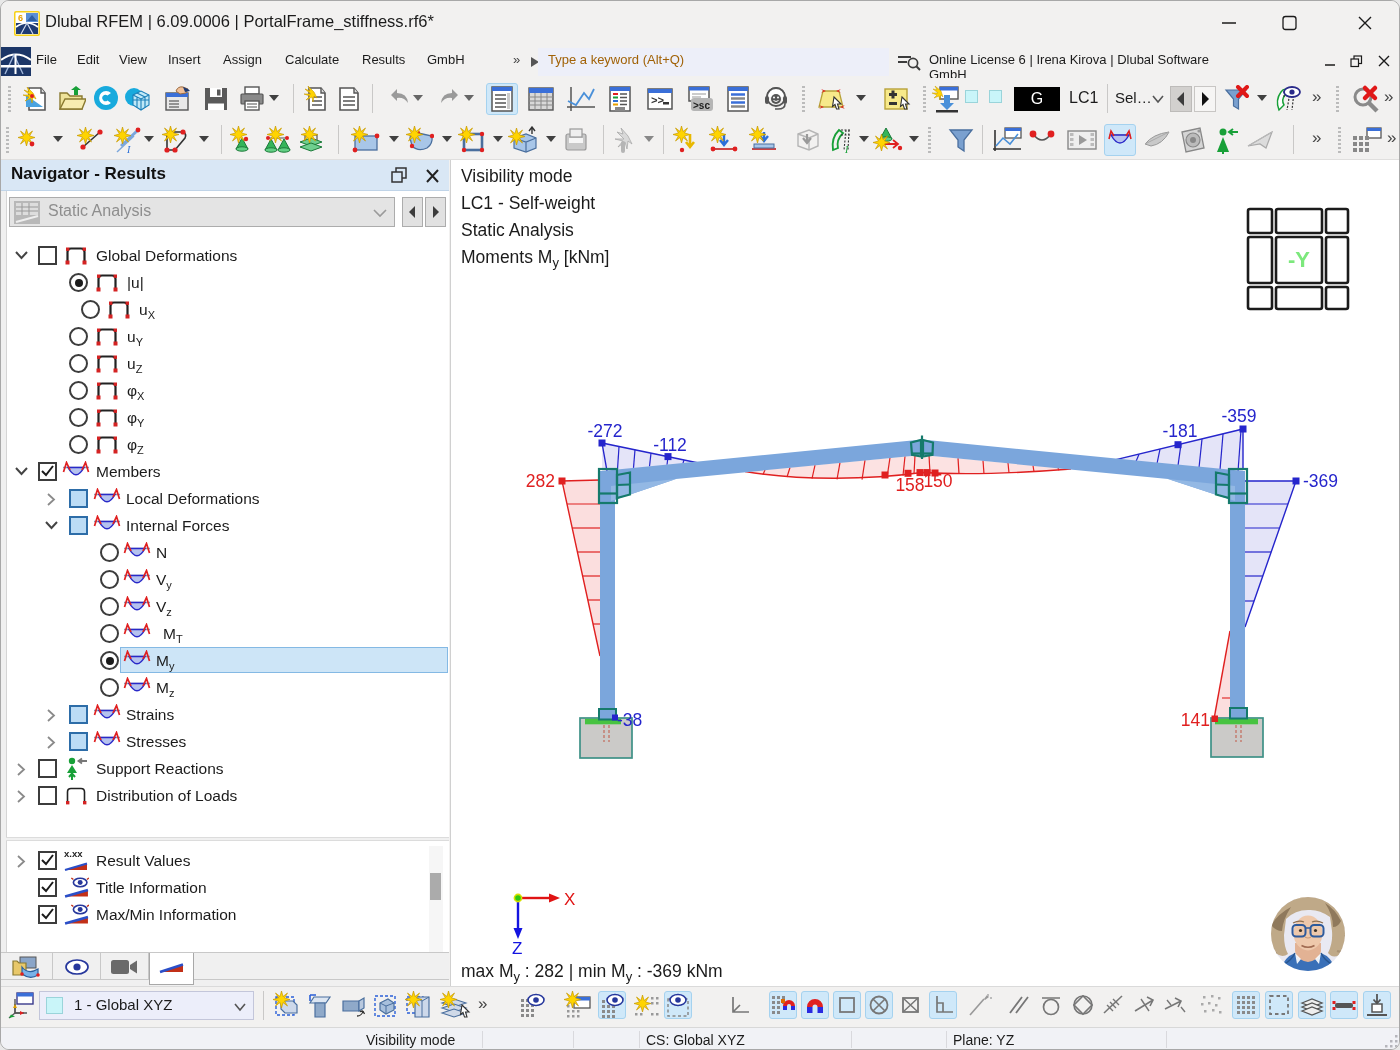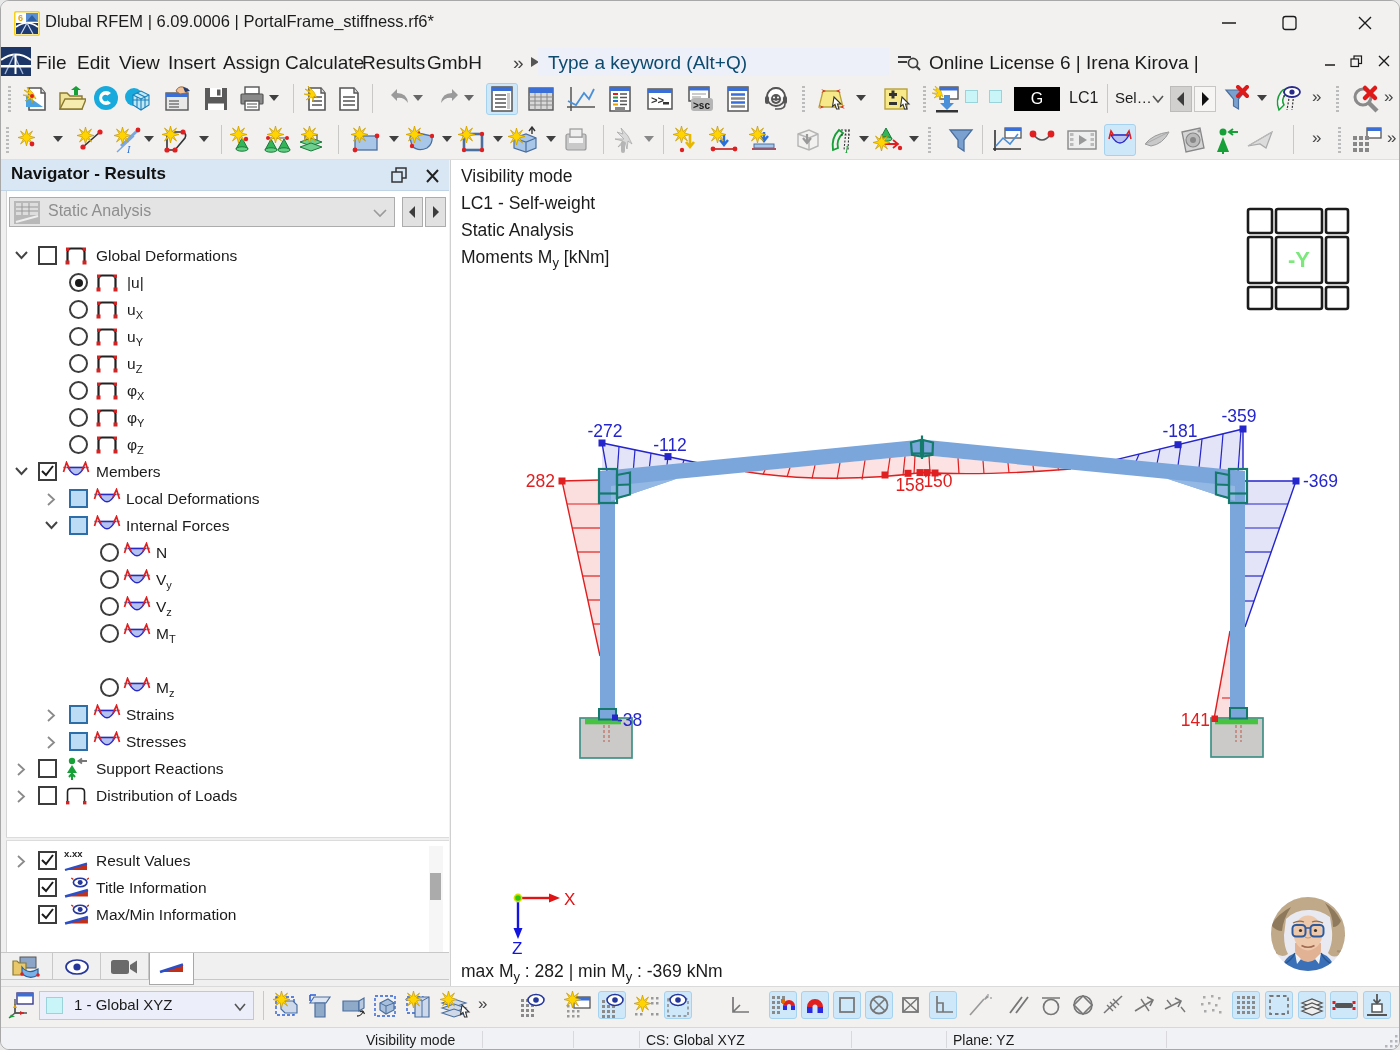--- a/index.html
+++ b/index.html
@@ -4,21 +4,21 @@
 <style>
 *{margin:0;padding:0;box-sizing:border-box}
 html,body{width:1400px;height:1050px;overflow:hidden}
 body{font-family:"Liberation Sans",sans-serif;background:#e8e8e8}
 #win{position:absolute;left:0;top:0;width:1400px;height:1050px;background:#f2f1f0;border-radius:9px;border:1px solid #a8a8a8;overflow:hidden}
 .abs{position:absolute}
 
 #titlebar{position:absolute;left:0;top:0;width:1400px;height:44px;background:#f2f1f0}
 #titlebar .ttl{position:absolute;left:44px;top:11px;font-size:16.5px;color:#1b1b1b}
 
-#menubar{position:absolute;left:0;top:44px;width:1245px;height:33px;background:#f2f1f0;font-size:19px;color:#1b1b1b}
+#menubar{position:absolute;left:0;top:44px;width:1245px;height:33px;background:#f2f1f0;font-size:13px;color:#1b1b1b}
 .mi{position:absolute;top:7px}
 
 #tb1{position:absolute;left:0;top:77px;width:1400px;height:41px;background:#f2f1f0}
 #tb2{position:absolute;left:0;top:118px;width:1400px;height:41px;background:#f2f1f0;border-bottom:1px solid #e0dfde}
 .grip{position:absolute;top:8px;width:3px;height:26px;background-image:repeating-linear-gradient(#bbb 0 2px,transparent 2px 4px)}
 .vsep{position:absolute;top:6px;width:1px;height:29px;background:#c9c8c7}
 .ic{position:absolute;width:28px;height:28px}
 .car{position:absolute;width:0;height:0;border-left:5px solid transparent;border-right:5px solid transparent;border-top:6px solid #404040}
 
 #panel{position:absolute;left:0;top:159px;width:448px;height:826px;background:#f0f0f0}
@@ -77,21 +77,21 @@
     <span class="mi" style="left:167px">Insert</span>
     <span class="mi" style="left:222px">Assign</span>
     <span class="mi" style="left:284px">Calculate</span>
     <span class="mi" style="left:361px">Results</span>
     <span class="mi" style="left:426px">GmbH</span>
     <span class="mi" style="left:512px;color:#444">»</span>
     <svg class="abs" style="left:528px;top:11px" width="12" height="12" viewBox="0 0 12 12">
         <path d="M2 1 L10 6 L2 11 Z" fill="#555"></path>
       </svg>
     <div class="abs" style="left:537px;top:3px;width:351px;height:28px;background:#edeff9"></div>
-    <span class="abs" style="left:547px;top:7px;color:#0c4a6e">Type a keyword (Alt+Q)</span>
+    <span class="abs" style="left:547px;top:7px;color:#a16207">Type a keyword (Alt+Q)</span>
     <svg class="abs" style="left:897px;top:9px" width="24" height="17" viewBox="0 0 24 17">
       <line x1="0" y1="3" x2="13" y2="3" stroke="#3c3c3c" stroke-width="1.8"></line>
       <line x1="0" y1="8" x2="9" y2="8" stroke="#3c3c3c" stroke-width="1.8"></line>
       <circle cx="15" cy="9" r="4.6" stroke="#3c3c3c" stroke-width="1.7" fill="none"></circle>
       <line x1="18.3" y1="12.3" x2="22" y2="16" stroke="#3c3c3c" stroke-width="2"></line>
     </svg>
     <span class="abs" style="left:928px;top:7px">Online License 6 | Irena Kirova | Dlubal Software GmbH</span>
     <svg class="abs" style="left:1320px;top:0" width="80" height="33" viewBox="0 0 80 33">
       <line x1="4" y1="20" x2="14" y2="20" stroke="#1b1b1b" stroke-width="1.5"></line>
       <rect x="33" y="11" width="7.5" height="7.5" stroke="#1b1b1b" stroke-width="1.2" fill="#f2f1f0"></rect>
@@ -620,21 +620,21 @@
     </div>
     <div class="trow" style="left:0;top:109px;width:448px">
       <div class="rad" style="left:68px;top:4px">
           <div class="rdot"></div>
         </div>
       <svg class="abs" style="left:93px;top:3px" width="26" height="21" viewBox="0 0 26 21">
           <use href="#portal"></use>
         </svg>
       <span class="abs" style="left:126px;line-height:27px">|u|</span>
     </div>
-    <div class="trow" style="left:0;top:136px;width:448px">
+    <div class="trow" style="left:12px;top:136px;width:448px">
       <div class="rad" style="left:68px;top:4px"></div>
       <svg class="abs" style="left:93px;top:3px" width="26" height="21" viewBox="0 0 26 21">
           <use href="#portal"></use>
         </svg>
       <span class="abs" style="left:126px;line-height:27px">u<sub>X</sub></span>
     </div>
     <div class="trow" style="left:0;top:163px;width:448px">
       <div class="rad" style="left:68px;top:4px"></div>
       <svg class="abs" style="left:93px;top:3px" width="26" height="21" viewBox="0 0 26 21">
           <use href="#portal"></use>
@@ -720,21 +720,31 @@
       <svg class="abs" style="left:122px;top:3px" width="28" height="21" viewBox="0 0 28 21">
           <use href="#mom"></use>
         </svg>
       <span class="abs" style="left:155px;line-height:27px">V<sub>z</sub></span>
     </div>
     <div class="trow" style="left:0;top:460px;width:448px">
       <div class="rad" style="left:99px;top:4px"></div>
       <svg class="abs" style="left:122px;top:3px" width="28" height="21" viewBox="0 0 28 21">
           <use href="#mom"></use>
         </svg>
-      <span class="abs" style="left:155px;line-height:27px">M<sub>T</sub></span>
+      <span class="abs" style="left:162px;line-height:27px">M<sub>T</sub></span>
+    </div>
+    <div class="trow" style="left:0;top:487px;width:448px">
+      <div class="abs" style="left:119px;top:0;width:328px;height:26px;background:#cde5f7;border:1px solid #84b9e4"></div>
+      <div class="rad" style="left:99px;top:4px">
+          <div class="rdot"></div>
+        </div>
+      <svg class="abs" style="left:122px;top:3px" width="28" height="21" viewBox="0 0 28 21">
+          <use href="#mom"></use>
+        </svg>
+      <span class="abs" style="left:155px;line-height:27px">M<sub>y</sub></span>
     </div>
     <div class="trow" style="left:0;top:514px;width:448px">
       <div class="rad" style="left:99px;top:4px"></div>
       <svg class="abs" style="left:122px;top:3px" width="28" height="21" viewBox="0 0 28 21">
           <use href="#mom"></use>
         </svg>
       <span class="abs" style="left:155px;line-height:27px">M<sub>z</sub></span>
     </div>
     <div class="trow" style="left:0;top:541px;width:448px">
       <svg class="abs" style="left:44px;top:7px" width="13" height="15" viewBox="0 0 13 15">

